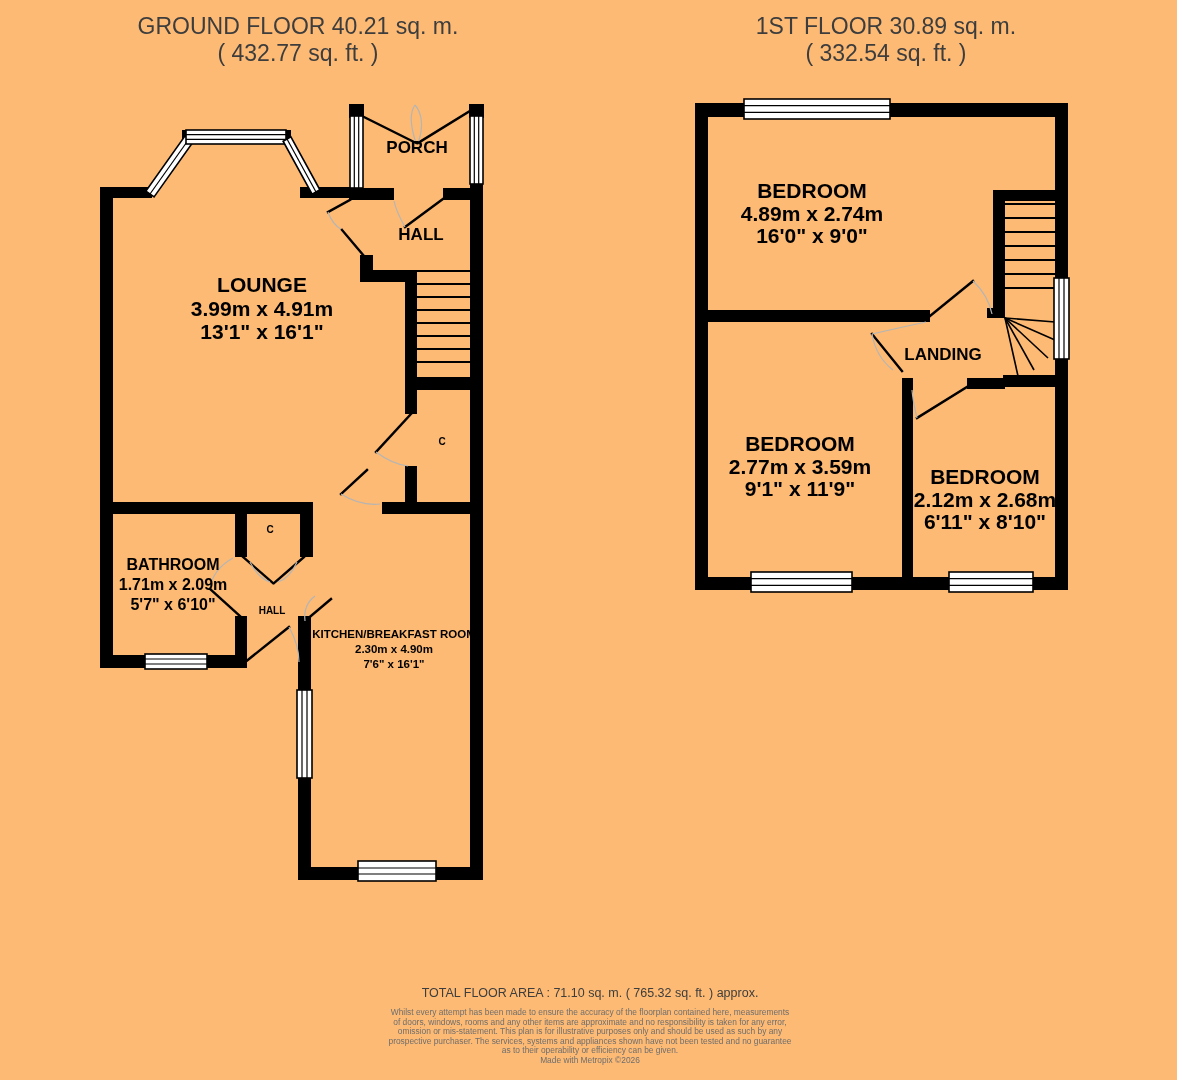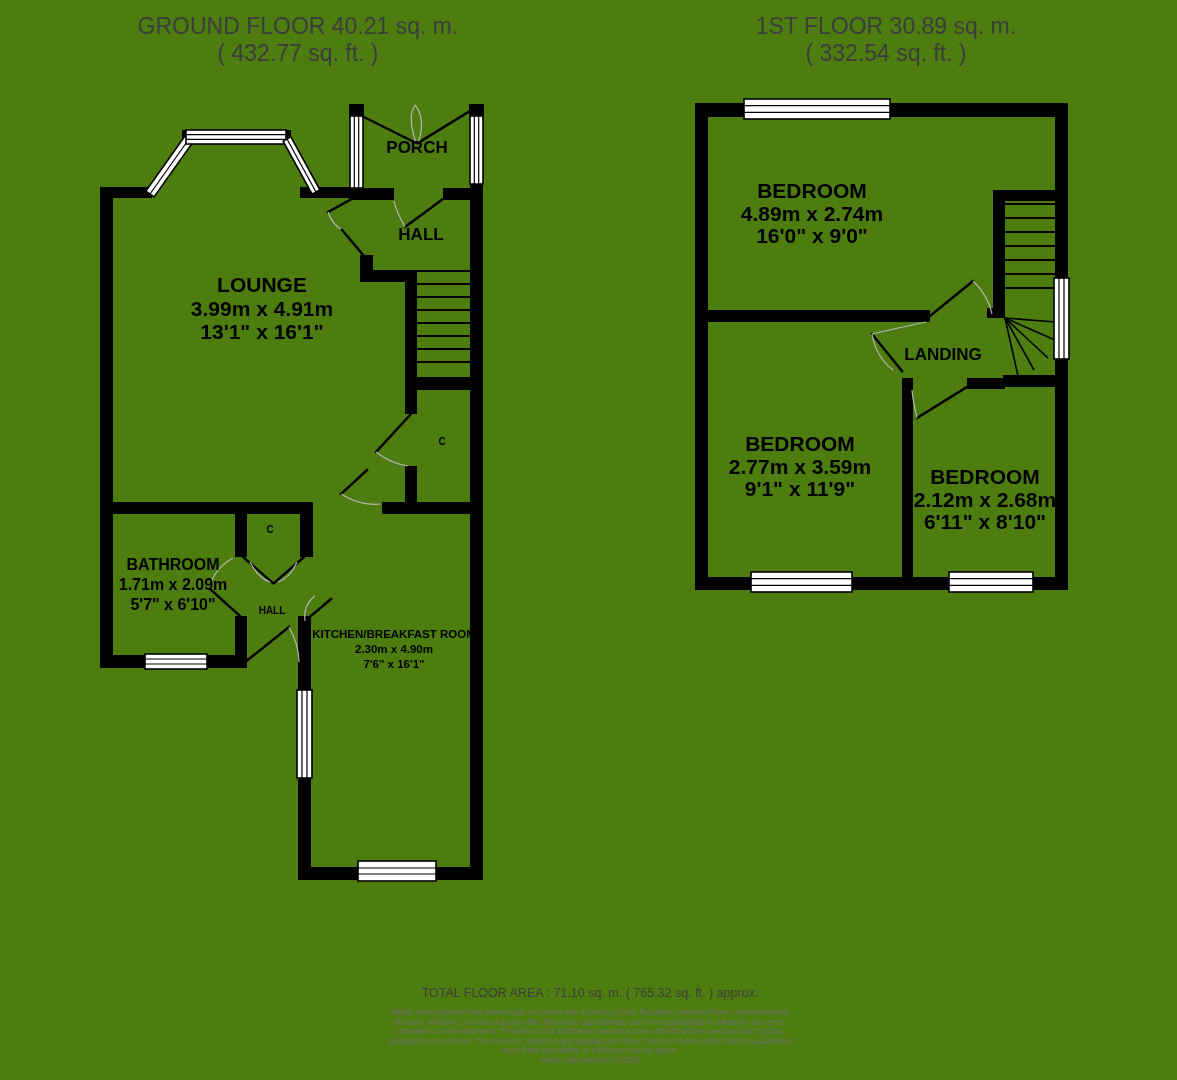--- a/index.html
+++ b/index.html
@@ -1,16 +1,16 @@
 <!DOCTYPE html>
 <html><head>
 <meta charset="utf-8">
 <style>
   html,body{margin:0;padding:0;background:#ffffff;}
-  .stage{width:1177px;height:1080px;position:relative;background:#4d7c0f;overflow:hidden;}
+  .stage{width:1177px;height:1080px;position:relative;background:#fdba74;overflow:hidden;}
   svg text{font-family:"Liberation Sans", sans-serif;fill:#000;text-anchor:middle;}
   .title{font-size:23px;fill:#3d3d3d;}
   .room{font-weight:bold;font-size:21px;}
   .room-s{font-weight:bold;font-size:16px;}
   .lbl{font-weight:bold;font-size:17px;}
   .tiny{font-weight:bold;font-size:10px;}
   .kit{font-weight:bold;font-size:11.5px;}
   .total{font-size:12.5px;fill:#3d3d3d;}
   .disc{font-size:8.4px;fill:#6e6e6e;}
   .wall{fill:#000;}

